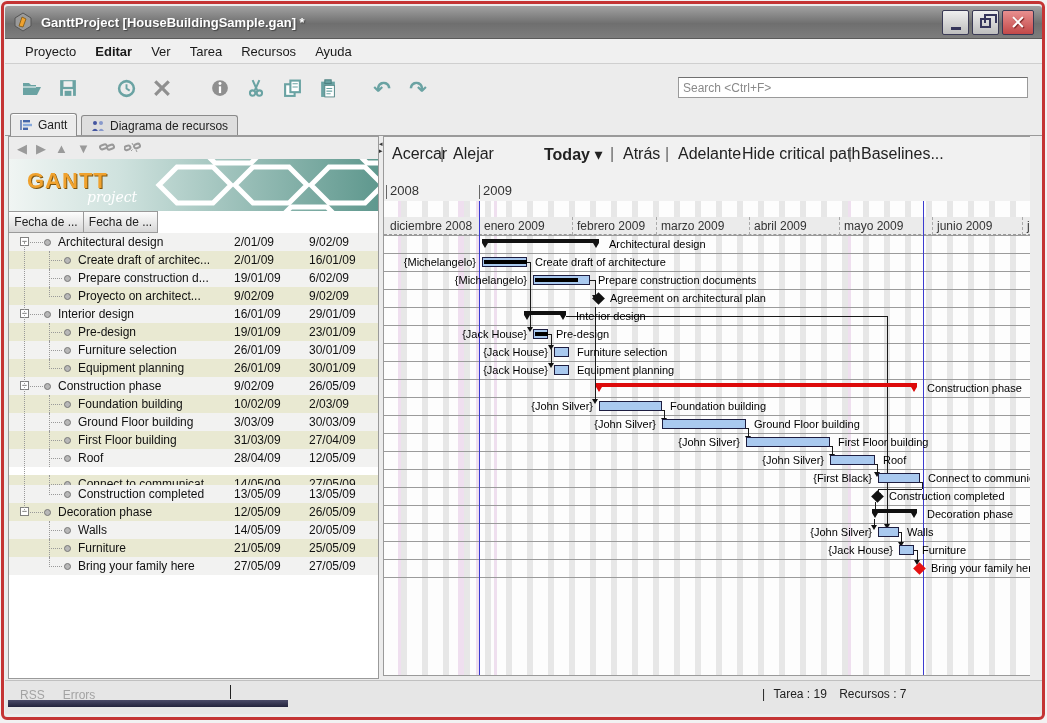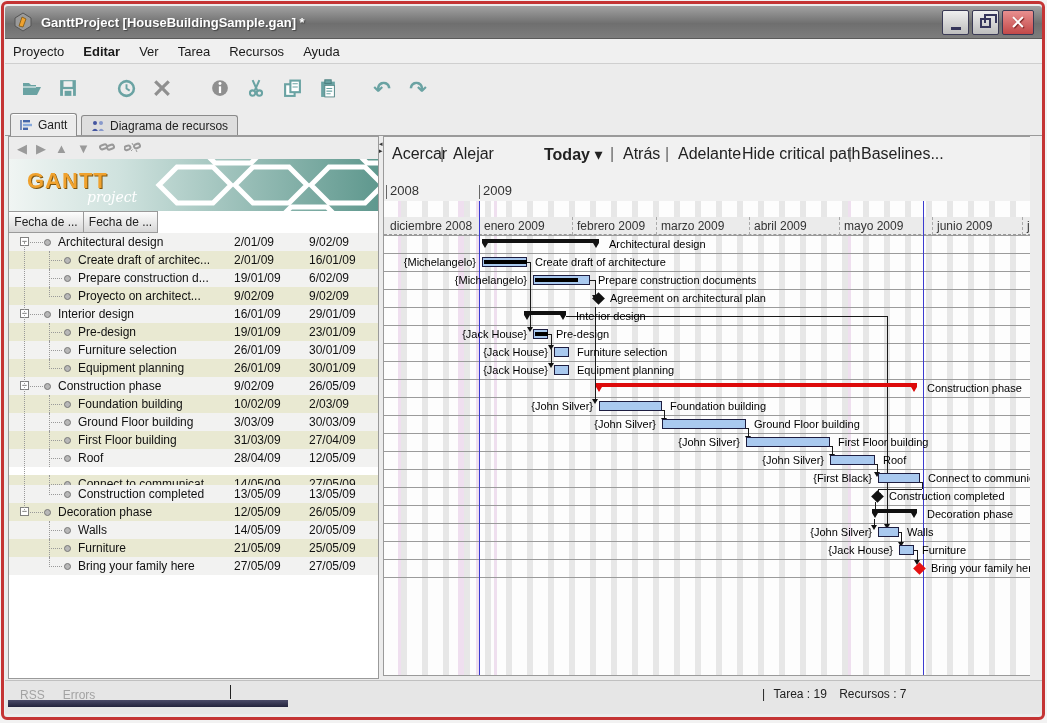--- a/index.html
+++ b/index.html
@@ -11,21 +11,21 @@
   .title-text{color:#fff;font-size:13px;font-weight:bold;margin-left:8px;text-shadow:1px 1px 1px #444;}
   .app-icon{width:20px;height:20px;margin-left:8px;}
   .winbtns{position:absolute;right:8px;top:4px;display:flex;gap:3px;}
   .winbtn{width:27px;height:25px;border:1px solid #3a3a55;border-radius:2px;background:linear-gradient(180deg,#efefef,#bdbdbd);display:flex;align-items:center;justify-content:center;}
   .winbtn.close{width:32px;background:linear-gradient(180deg,#e88f8f,#c24848);}
   .glyph-min{width:10px;height:3px;background:#35355a;margin-top:12px;}
   .glyph-restore{width:11px;height:10px;border:2px solid #35355a;position:relative;}
   .glyph-restore:before{content:"";position:absolute;left:2px;top:-6px;width:9px;height:7px;border:2px solid #35355a;border-bottom:none;}
   .glyph-close{color:#fff;font-size:19px;font-weight:bold;line-height:1;text-shadow:1px 1px 1px #7a2020;}
   
-  .menubar{position:absolute;left:5px;top:39px;width:1037px;height:25px;background:#f0f0f0;border-bottom:1px solid #cfcfcf;display:flex;align-items:center;padding-left:8px;gap:19px;}
+  .menubar{position:absolute;left:5px;top:39px;width:1037px;height:25px;background:#f0f0f0;border-bottom:1px solid #cfcfcf;display:flex;align-items:center;padding-left:20px;gap:19px;}
   .menu-item{font-size:13px;color:#1a1a1a;}
   
   .toolbar{position:absolute;left:5px;top:65px;width:1037px;height:46px;background:#ececec;display:flex;align-items:center;}
   .tbgroup{display:flex;align-items:center;gap:10px;margin-left:14px;}
   .tbicon{width:26px;height:24px;display:flex;align-items:center;justify-content:center;}
   .arrowchar{font-size:21px;font-weight:bold;color:#6aa3a3;line-height:1;}
   .search-wrap{position:absolute;right:14px;top:12px;}
   .search-input{width:350px;height:21px;border:1px solid #9a9a9a;border-top-color:#707070;background:#fff;font:12px "Liberation Sans","DejaVu Sans",sans-serif;color:#444;padding:0 4px;}
   .search-input::placeholder{color:#8a8a8a;}
   
@@ -180,20 +180,23 @@
             <path d="M6.5 9 L12 9 M6.5 11.5 L12 11.5 M6.5 14 L10.5 14" stroke="#6aa3a3" stroke-width="1"></path>
           </svg>
         </div>
         <div class="tbicon" style="margin-left: 18px;">
           <span class="arrowchar">↶</span>
         </div>
         <div class="tbicon">
           <span class="arrowchar">↷</span>
         </div>
       </span>
+    <span class="search-wrap">
+      <input class="search-input" placeholder="Search &lt;Ctrl+F&gt;" style="">
+    </span>
   </div>
 
   <div class="tabsrow" id="tabsrow">
       <div class="tab active" style="left: 5px;">
         <div style="display: flex;">
           <svg width="13" height="12" viewBox="0 0 13 12">
             <path d="M1 1 L1 11" stroke="#4466aa" stroke-width="1.4"></path>
             <rect x="3" y="1" width="7" height="2.4" fill="#4466aa"></rect>
             <rect x="3" y="4.8" width="9" height="2.4" fill="#88aadd"></rect>
             <rect x="3" y="8.6" width="5" height="2.4" fill="#4466aa"></rect>

